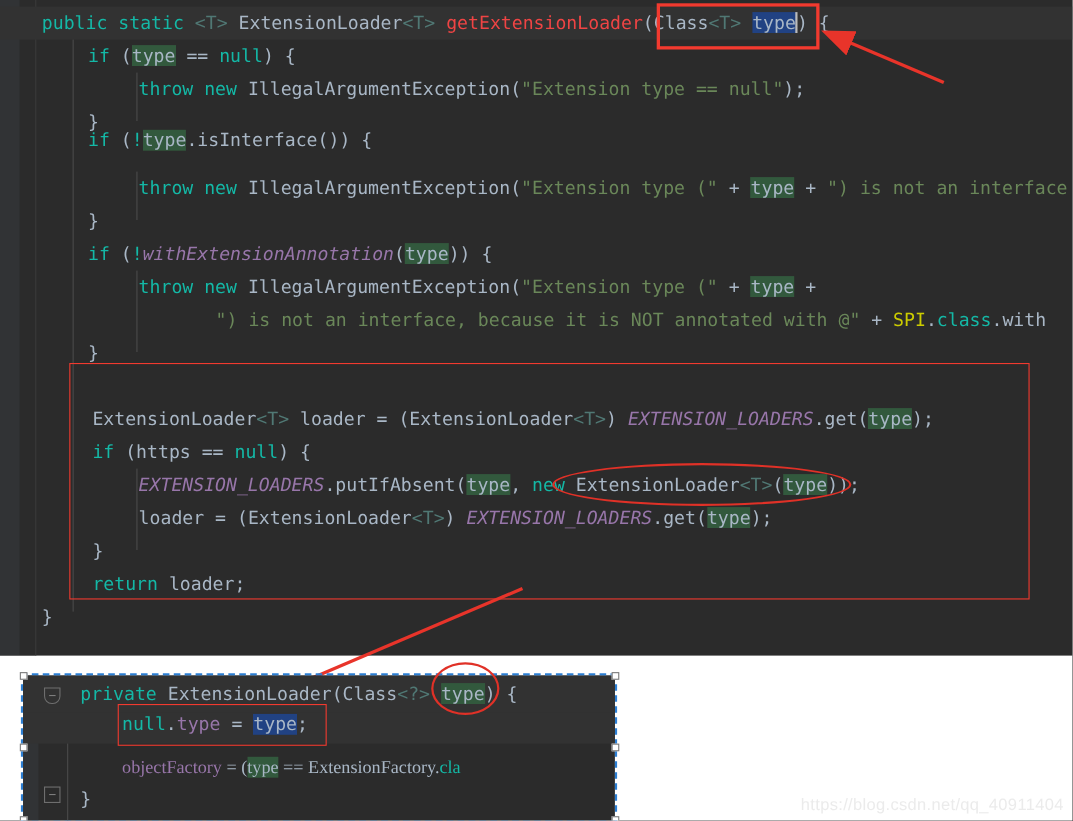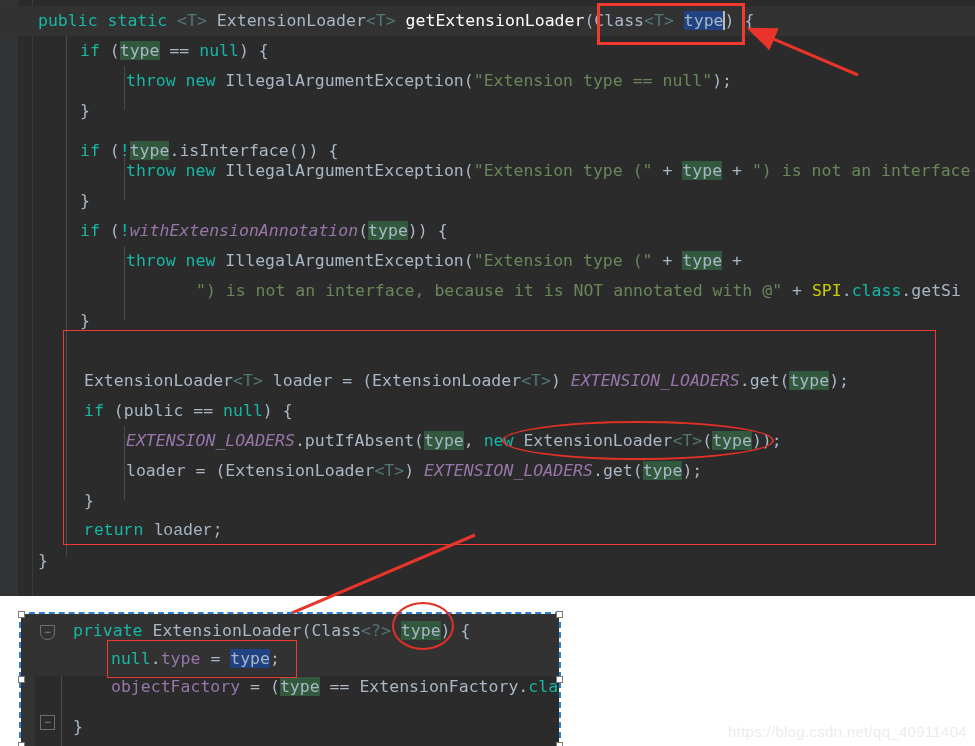--- a/index.html
+++ b/index.html
@@ -37,21 +37,21 @@
     background:#323232;
   }
   
   .indent-guide{
     position:absolute;width:1px;background:#4b4b4b;
   }
   
   .kw{color:#14b8a6;}
   .plain{color:#a9b7c6;}
   .str{color:#6a8759;}
-  .fn{color:#ffffff;}
+  .fn{color:#ef4444;}
   .gen{color:#507874;}
   .stat{color:#9876aa;font-style:italic;}
   .field{color:#9876aa;}
   .yel{color:#cccc00;}
   .hl{background:#32593d;}      
   .sel{background:#214283;color:#a9b7c6;}  
   .caret{
     display:inline-block;width:2px;height:19px;
     background:#bbbbbb;vertical-align:-4px;margin-left:-1px;
   }
@@ -125,47 +125,47 @@
   <div class="indent-guide" style="left:124px;top:426px;height:74px;"></div>
 
   <div class="code-line" style="top:6px;left:38px;"><span class="kw">public</span> <span class="kw">static</span> <span class="gen">&lt;T&gt;</span> <span class="plain">ExtensionLoader</span><span class="gen">&lt;T&gt;</span> <span class="fn">getExtensionLoader</span><span class="plain">(</span><span class="plain">Class</span><span class="gen">&lt;T&gt;</span> <span class="sel">type</span><span class="caret"></span><span class="plain">)</span> <span class="plain">{</span></div>
 
   <div class="code-line" style="top:36px;left:80px;"><span class="kw">if</span> <span class="plain">(</span><span class="hl">type</span> <span class="plain">==</span> <span class="kw">null</span><span class="plain">) {</span></div>
 
   <div class="code-line" style="top:66px;left:126px;"><span class="kw">throw</span> <span class="kw">new</span> <span class="plain">IllegalArgumentException</span><span class="plain">(</span><span class="str">"Extension type == null"</span><span class="plain">);</span></div>
 
   <div class="code-line" style="top:96px;left:80px;"><span class="plain">}</span></div>
 
-  <div class="code-line" style="top:136px;left:80px;"><span class="kw">if</span> <span class="plain">(</span><span class="kw">!</span><span class="hl">type</span><span class="plain">.</span><span class="plain">isInterface</span><span class="plain">()) {</span></div>
+  <div class="code-line" style="top:113px;left:80px;"><span class="kw">if</span> <span class="plain">(</span><span class="kw">!</span><span class="hl">type</span><span class="plain">.</span><span class="plain">isInterface</span><span class="plain">()) {</span></div>
 
   <div class="code-line" style="top:156px;left:126px;"><span class="kw">throw</span> <span class="kw">new</span> <span class="plain">IllegalArgumentException</span><span class="plain">(</span><span class="str">"Extension type ("</span> <span class="plain">+</span> <span class="hl">type</span> <span class="plain">+</span> <span class="str">")</span> <span class="str">is not an interface</span></div>
 
   <div class="code-line" style="top:186px;left:80px;"><span class="plain">}</span></div>
 
   <div class="code-line" style="top:216px;left:80px;"><span class="kw">if</span> <span class="plain">(</span><span class="kw">!</span><span class="stat">withExtensionAnnotation</span><span class="plain">(</span><span class="hl">type</span><span class="plain">)) {</span></div>
 
   <div class="code-line" style="top:246px;left:126px;"><span class="kw">throw</span> <span class="kw">new</span> <span class="plain">IllegalArgumentException</span><span class="plain">(</span><span class="str">"Extension type ("</span> <span class="plain">+</span> <span class="hl">type</span> <span class="plain">+</span></div>
 
-  <div class="code-line" style="top:276px;left:196px;"><span class="str">")</span> <span class="str">is not an interface, because it is NOT annotated with @"</span> <span class="plain">+</span> <span class="yel">SPI</span><span class="plain">.</span><span class="kw">class</span><span class="plain">.</span><span class="plain">getSi</span></div>
+  <div class="code-line" style="top:276px;left:196px;"><span class="str">")</span> <span class="str">is not an interface, because it is NOT annotated with @"</span> <span class="plain">+</span> <span class="yel">SPI</span><span class="plain">.</span><span class="kw">class</span><span class="plain">.</span><span class="plain">with</span></div>
 
   <div class="code-line" style="top:306px;left:80px;"><span class="plain">}</span></div>
 
   <div class="code-line" style="top:336px;left:80px;"> </div>
 
   <div class="code-line" style="top:366px;left:84px;"><span class="plain">ExtensionLoader</span><span class="gen">&lt;T&gt;</span> <span class="plain">loader</span> <span class="plain">=</span> <span class="plain">(ExtensionLoader</span><span class="gen">&lt;T&gt;</span><span class="plain">)</span> <span class="stat">EXTENSION_LOADERS</span><span class="plain">.</span><span class="plain">get</span><span class="plain">(</span><span class="hl">type</span><span class="plain">);</span></div>
 
-  <div class="code-line" style="top:396px;left:84px;"><span class="kw">if</span> <span class="plain">(public</span> <span class="plain">==</span> <span class="kw">null</span><span class="plain">) {</span></div>
+  <div class="code-line" style="top:396px;left:84px;"><span class="kw">if</span> <span class="plain">(https</span> <span class="plain">==</span> <span class="kw">null</span><span class="plain">) {</span></div>
 
   <div class="code-line" style="top:426px;left:126px;"><span class="stat">EXTENSION_LOADERS</span><span class="plain">.</span><span class="plain">putIfAbsent</span><span class="plain">(</span><span class="hl">type</span><span class="plain">,</span> <span class="kw">new</span> <span class="plain">ExtensionLoader</span><span class="gen">&lt;T&gt;</span><span class="plain">(</span><span class="hl">type</span><span class="plain">));</span></div>
 
   <div class="code-line" style="top:456px;left:126px;"><span class="plain">loader</span> <span class="plain">=</span> <span class="plain">(ExtensionLoader</span><span class="gen">&lt;T&gt;</span><span class="plain">)</span> <span class="stat">EXTENSION_LOADERS</span><span class="plain">.</span><span class="plain">get</span><span class="plain">(</span><span class="hl">type</span><span class="plain">);</span></div>
 
   <div class="code-line" style="top:486px;left:84px;"><span class="plain">}</span></div>
 
-  <div class="code-line" style="top:516px;left:84px;font-family:Liberation Mono, monospace;"><span class="kw">return</span> <span class="plain">loader</span><span class="plain">;</span></div>
+  <div class="code-line" style="top:516px;left:84px;"><span class="kw">return</span> <span class="plain">loader</span><span class="plain">;</span></div>
 
   <div class="code-line" style="top:546px;left:38px;"><span class="plain">}</span></div>
 
 </div>
 
 <div class="anno-rect" style="left:597px;top:3px;width:148px;height:42px;"></div>
 
 <div class="anno-rect thin" style="left:63px;top:330px;width:873px;height:215px;"></div>
 
 <div class="anno-ellipse" style="left:502px;top:421px;width:272px;height:39px;"></div>
@@ -191,21 +191,21 @@
   <div class="p-caretline" style="top:28px;"></div>
   <div class="p-caretline" style="top:0px;"></div>
 
   <div class="fold-marker down" style="left:19px;top:11px;">−</div>
   <div class="fold-marker" style="left:19px;top:101px;">−</div>
 
   <div class="p-line" style="top:0px;left:52px;text-align:right;"><span class="kw">private</span> <span class="plain">ExtensionLoader</span><span class="plain">(</span><span class="plain">Class</span><span class="gen">&lt;?&gt;</span> <span class="hl">type</span><span class="plain">)</span> <span class="plain">{</span></div>
 
   <div class="p-line" style="top:28px;left:90px;"><span class="kw">null</span><span class="plain">.</span><span class="field">type</span> <span class="plain">=</span> <span class="sel">type</span><span class="plain">;</span></div>
 
-  <div class="p-line" style="top:56px;left:90px;"><span class="field">objectFactory</span> <span class="plain">=</span> <span class="plain">(</span><span class="hl">type</span> <span class="plain">==</span> <span class="plain">ExtensionFactory</span><span class="plain">.</span><span class="kw">cla</span></div>
+  <div class="p-line" style="top:67px;left:90px;font-family:Liberation Serif, serif;"><span class="field">objectFactory</span> <span class="plain">=</span> <span class="plain">(</span><span class="hl">type</span> <span class="plain">==</span> <span class="plain">ExtensionFactory</span><span class="plain">.</span><span class="kw">cla</span></div>
 
   <div class="p-line" style="top:96px;left:52px;"><span class="plain">}</span></div>
 </div>
 
 <div class="handle" style="left:18px;top:611px;"></div>
 <div class="handle" style="left:556px;top:611px;"></div>
 <div class="handle" style="left:18px;top:676px;"></div>
 <div class="handle" style="left:556px;top:676px;"></div>
 <div class="handle" style="left:18px;top:742px;"></div>
 <div class="handle" style="left:556px;top:742px;"></div>

